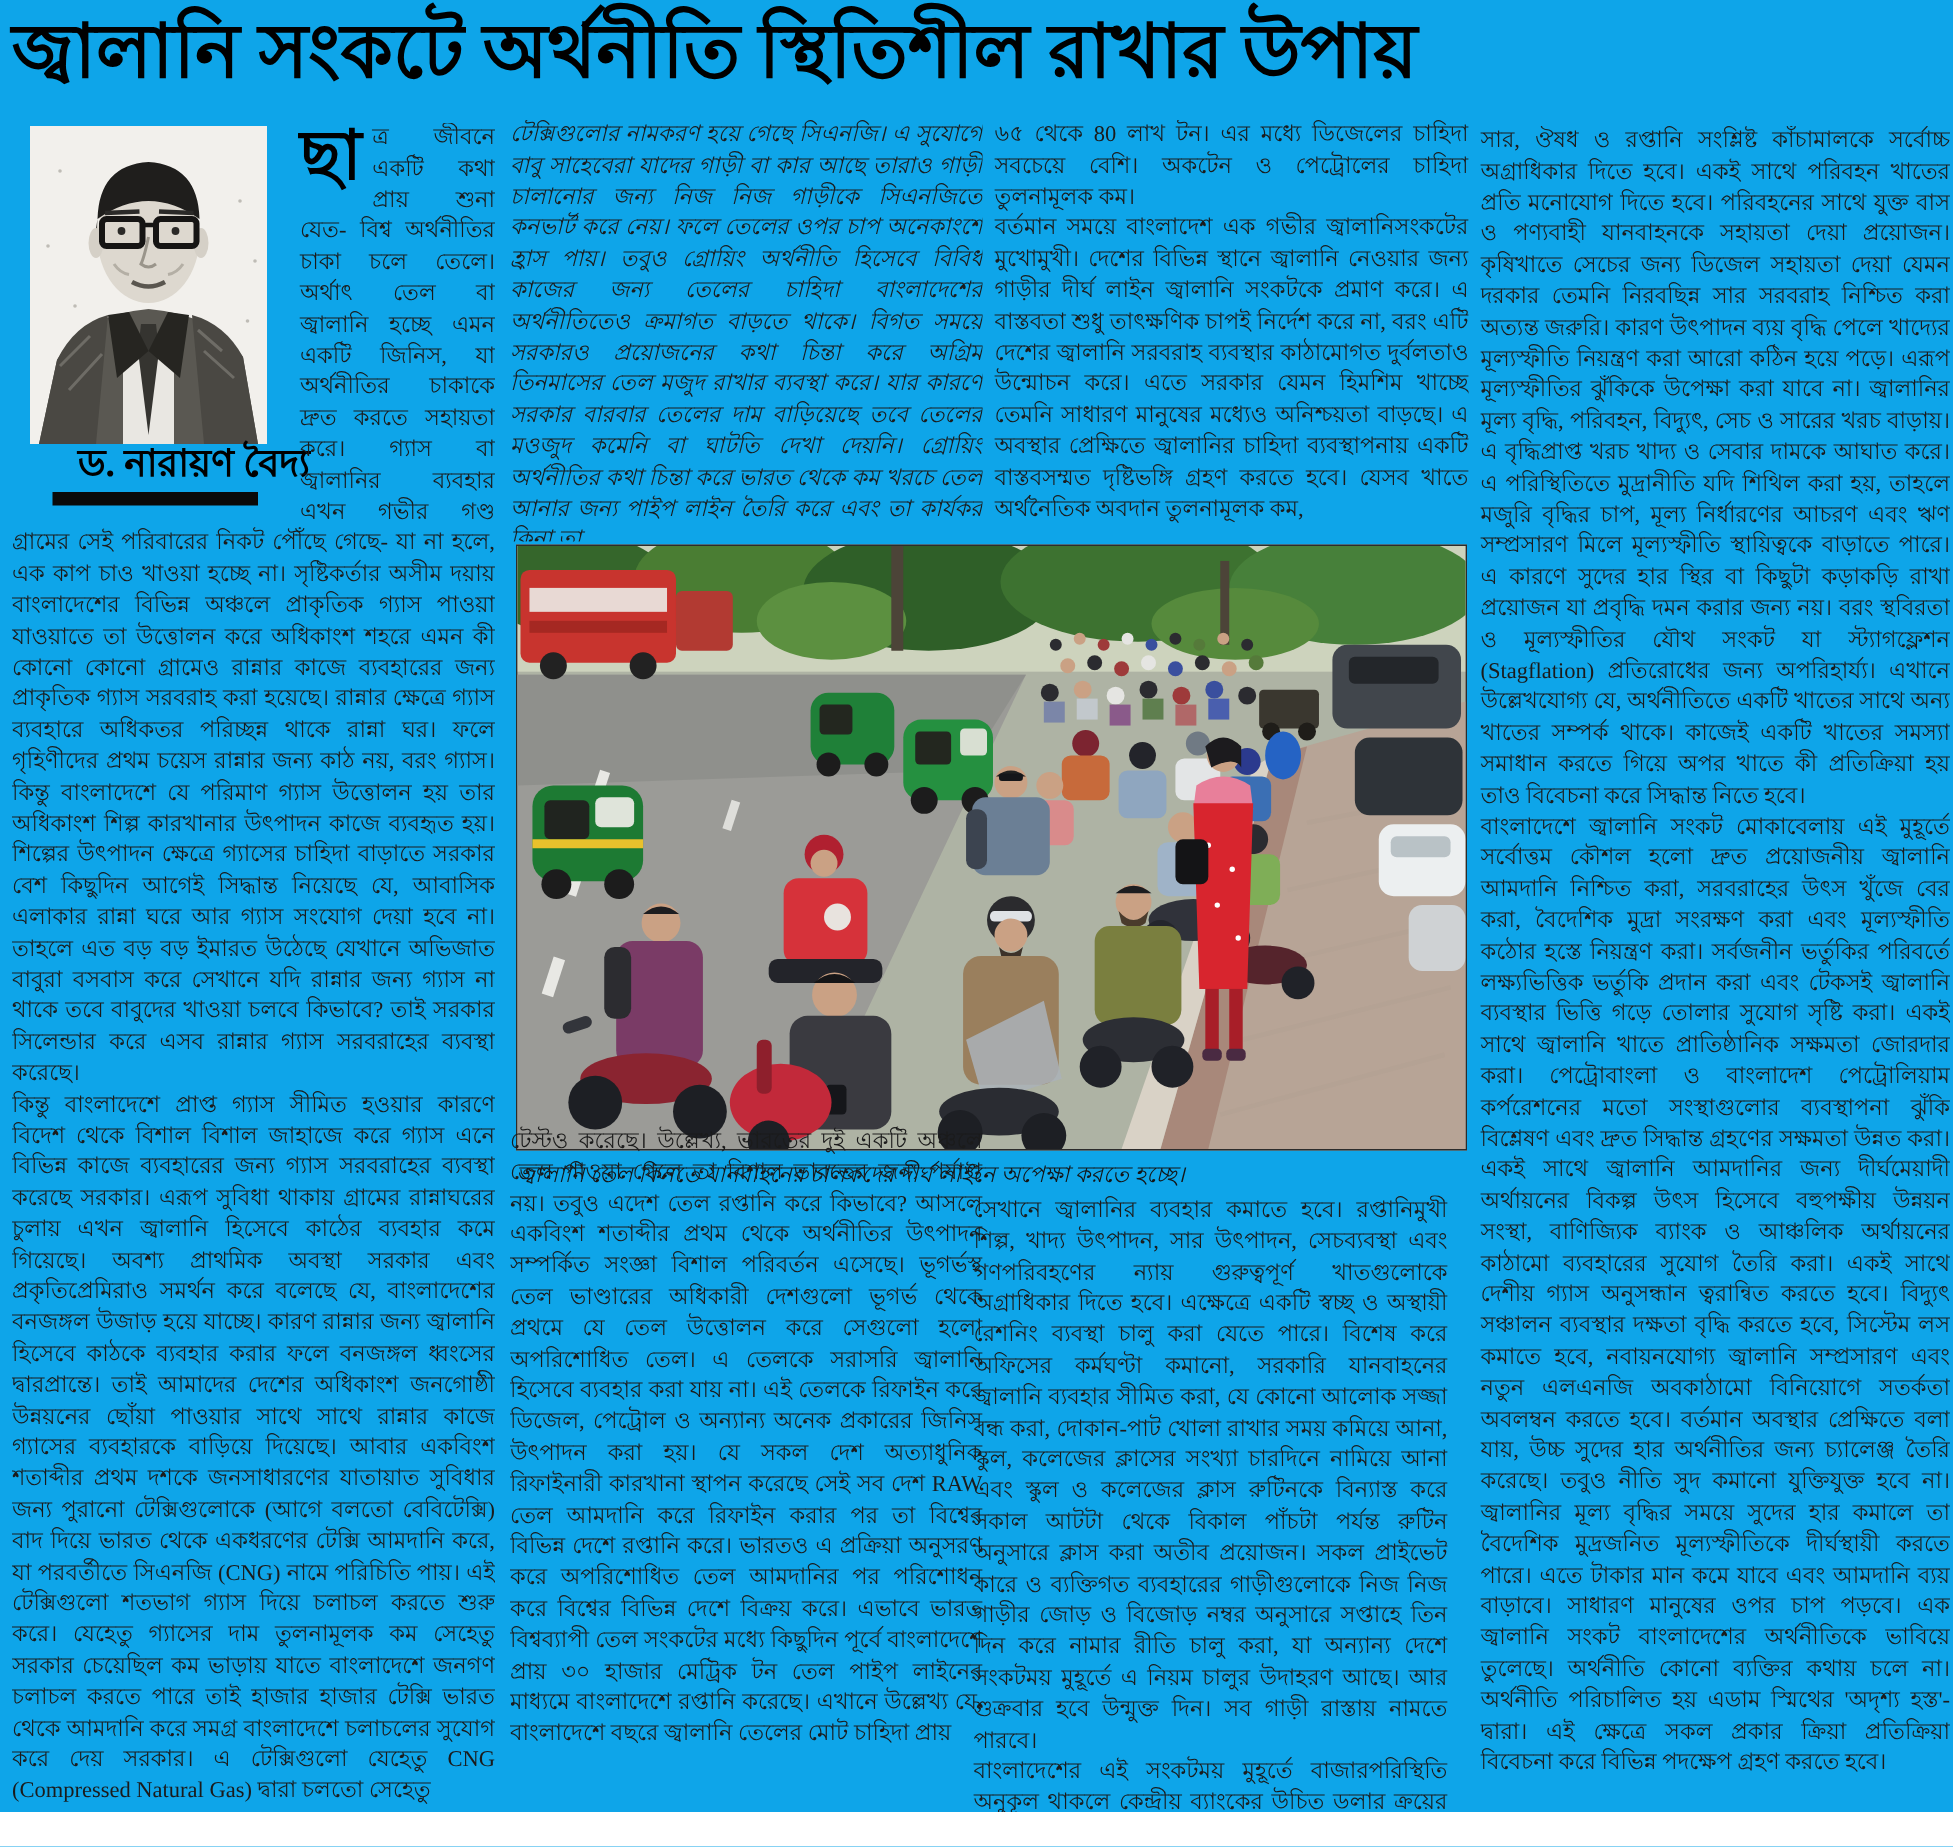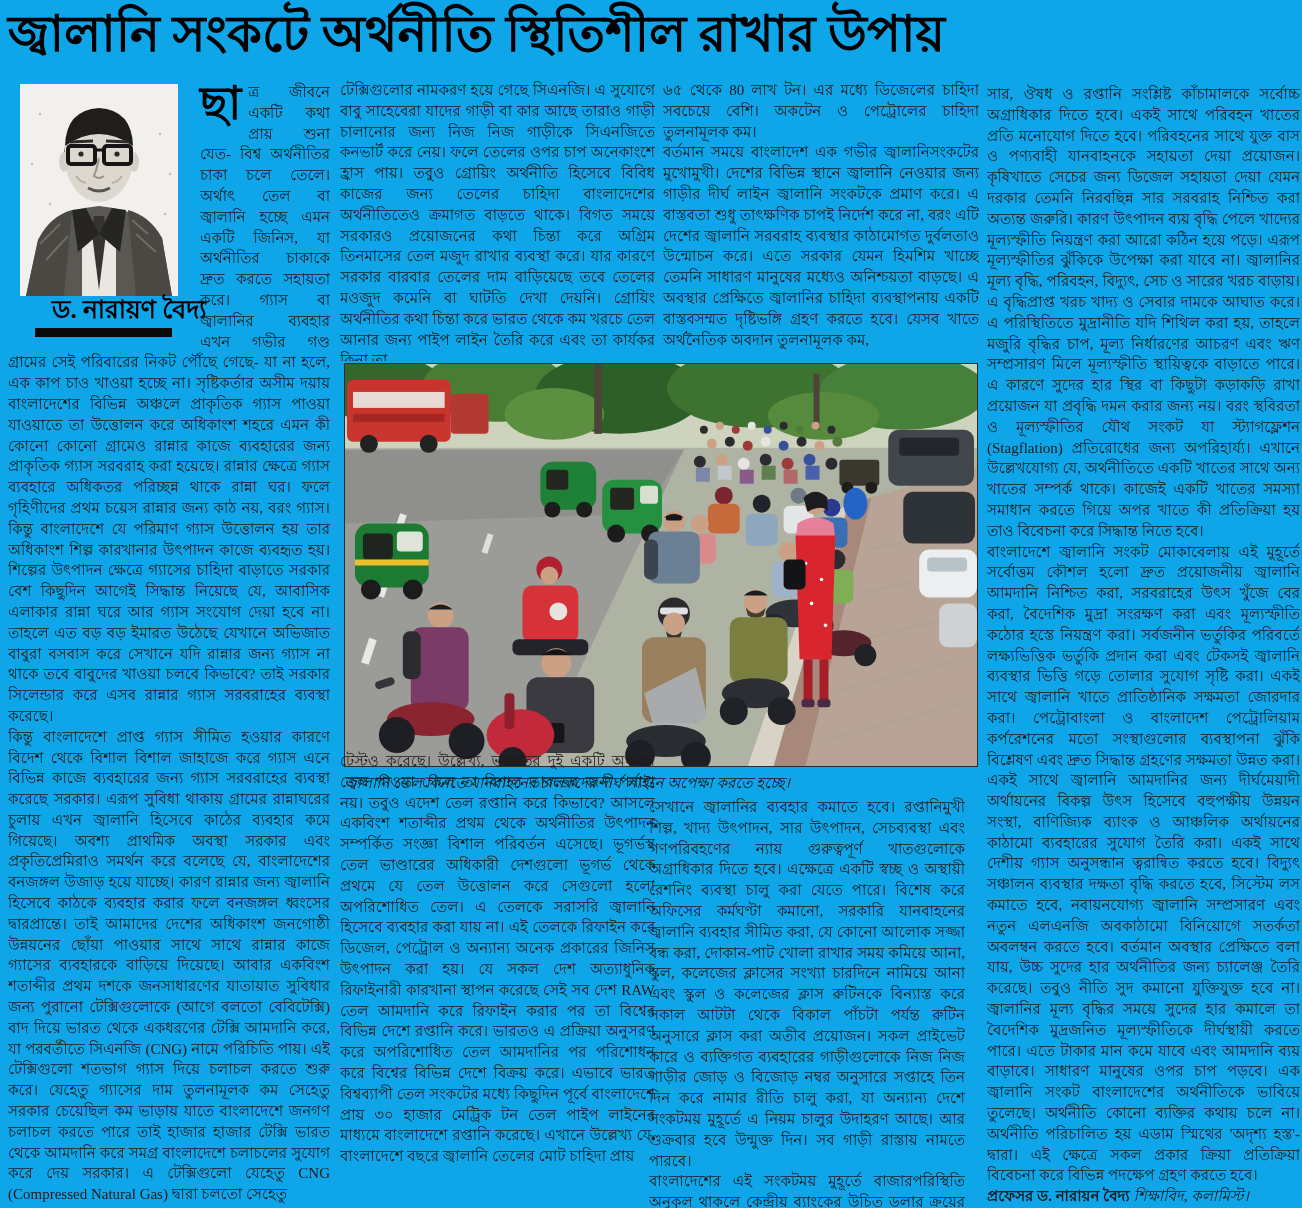--- a/index.html
+++ b/index.html
@@ -8,21 +8,21 @@
     font-family:"Liberation Serif","DejaVu Serif",serif;color:#1b1b1b;overflow:hidden;
   }
   .headline{
     position:absolute;left:8px;top:2px;width:1290px;margin:0;
     font-size:50px;font-weight:700;color:#000;letter-spacing:0;line-height:1.3;
     font-family:"Liberation Serif","DejaVu Serif",serif;white-space:nowrap;
   }
   .col{position:absolute;text-align:justify;font-size:15px;line-height:20.8px;overflow:hidden;}
   .col p{margin:0;}
   #col1{left:8px;top:82px;width:322px;height:1147px;}
-  #col2-top{left:340px;top:80px;width:315px;height:281px;}
+  #col2-top{left:340px;top:80px;width:315px;height:281px;font-style:italic;}
   #col3-top{left:663px;top:80px;width:316px;height:281px;}
   #col2-bottom{left:340px;top:751px;width:315px;height:432px;}
   #col3-bottom{left:649px;top:797px;width:316px;height:432px;}
   #col4{left:987px;top:84px;width:313px;height:1149px;}
   .author-float{float:left;width:182px;margin:2px 10px 4px 0;}
   .portrait-frame{margin-left:12px;width:158px;height:212px;overflow:hidden;background:#f4f2ee;}
   .author-name{margin-top:4px;font-size:25px;font-weight:700;white-space:nowrap;color:#000;margin-left:44px;}
   .author-rule{margin-top:7px;margin-left:27px;width:137px;height:9px;background:#0a0a0a;}
   .dropcap{float:left;font-size:46px;line-height:40px;font-weight:700;padding:2px 7px 0 0;color:#000;}
   #news-photo{position:absolute;left:344px;top:363px;width:634px;height:404px;border:1px solid #2c2c2c;box-sizing:border-box;background:#b9b3a8;}
@@ -304,17 +304,16 @@
   </div>
 
   <div id="col3-bottom" class="col">
     <p>সেখানে জ্বালানির ব্যবহার কমাতে হবে। রপ্তানিমুখী শিল্প, খাদ্য উৎপাদন, সার উৎপাদন, সেচব্যবস্থা এবং গণপরিবহণের ন্যায় গুরুত্বপূর্ণ খাতগুলোকে অগ্রাধিকার দিতে হবে। এক্ষেত্রে একটি স্বচ্ছ ও অস্থায়ী রেশনিং ব্যবস্থা চালু করা যেতে পারে। বিশেষ করে অফিসের কর্মঘণ্টা কমানো, সরকারি যানবাহনের জ্বালানি ব্যবহার সীমিত করা, যে কোনো আলোক সজ্জা বন্ধ করা, দোকান-পাট খোলা রাখার সময় কমিয়ে আনা, স্কুল, কলেজের ক্লাসের সংখ্যা চারদিনে নামিয়ে আনা এবং স্কুল ও কলেজের ক্লাস রুটিনকে বিন্যাস্ত করে সকাল আটটা থেকে বিকাল পাঁচটা পর্যন্ত রুটিন অনুসারে ক্লাস করা অতীব প্রয়োজন। সকল প্রাইভেট কারে ও ব্যক্তিগত ব্যবহারের গাড়ীগুলোকে নিজ নিজ গাড়ীর জোড় ও বিজোড় নম্বর অনুসারে সপ্তাহে তিন দিন করে নামার রীতি চালু করা, যা অন্যান্য দেশে সংকটময় মুহূর্তে এ নিয়ম চালুর উদাহরণ আছে। আর শুক্রবার হবে উন্মুক্ত দিন। সব গাড়ী রাস্তায় নামতে পারবে।</p>
     <p>বাংলাদেশের এই সংকটময় মুহূর্তে বাজারপরিস্থিতি অনুকূল থাকলে কেন্দ্রীয় ব্যাংকের উচিত ডলার ক্রয়ের মাধ্যমে রিজার্ভ বৃদ্ধি করা। জ্বালানি সংকটকালে বৈদেশিক মুদ্রা বরাদ্দের ক্ষেত্রে জ্বালানি,</p>
   </div>
 
   <div id="col4" class="col">
     <p>সার, ঔষধ ও রপ্তানি সংশ্লিষ্ট কাঁচামালকে সর্বোচ্চ অগ্রাধিকার দিতে হবে। একই সাথে পরিবহন খাতের প্রতি মনোযোগ দিতে হবে। পরিবহনের সাথে যুক্ত বাস ও পণ্যবাহী যানবাহনকে সহায়তা দেয়া প্রয়োজন। কৃষিখাতে সেচের জন্য ডিজেল সহায়তা দেয়া যেমন দরকার তেমনি নিরবছিন্ন সার সরবরাহ নিশ্চিত করা অত্যন্ত জরুরি। কারণ উৎপাদন ব্যয় বৃদ্ধি পেলে খাদ্যের মূল্যস্ফীতি নিয়ন্ত্রণ করা আরো কঠিন হয়ে পড়ে। এরূপ মূল্যস্ফীতির ঝুঁকিকে উপেক্ষা করা যাবে না। জ্বালানির মূল্য বৃদ্ধি, পরিবহন, বিদ্যুৎ, সেচ ও সারের খরচ বাড়ায়। এ বৃদ্ধিপ্রাপ্ত খরচ খাদ্য ও সেবার দামকে আঘাত করে। এ পরিস্থিতিতে মুদ্রানীতি যদি শিথিল করা হয়, তাহলে মজুরি বৃদ্ধির চাপ, মূল্য নির্ধারণের আচরণ এবং ঋণ সম্প্রসারণ মিলে মূল্যস্ফীতি স্থায়িত্বকে বাড়াতে পারে। এ কারণে সুদের হার স্থির বা কিছুটা কড়াকড়ি রাখা প্রয়োজন যা প্রবৃদ্ধি দমন করার জন্য নয়। বরং স্থবিরতা ও মূল্যস্ফীতির যৌথ সংকট যা স্ট্যাগফ্লেশন (Stagflation) প্রতিরোধের জন্য অপরিহার্য্য। এখানে উল্লেখযোগ্য যে, অর্থনীতিতে একটি খাতের সাথে অন্য খাতের সম্পর্ক থাকে। কাজেই একটি খাতের সমস্যা সমাধান করতে গিয়ে অপর খাতে কী প্রতিক্রিয়া হয় তাও বিবেচনা করে সিদ্ধান্ত নিতে হবে।</p>
     <p>বাংলাদেশে জ্বালানি সংকট মোকাবেলায় এই মুহূর্তে সর্বোত্তম কৌশল হলো দ্রুত প্রয়োজনীয় জ্বালানি আমদানি নিশ্চিত করা, সরবরাহের উৎস খুঁজে বের করা, বৈদেশিক মুদ্রা সংরক্ষণ করা এবং মূল্যস্ফীতি কঠোর হস্তে নিয়ন্ত্রণ করা। সর্বজনীন ভর্তুকির পরিবর্তে লক্ষ্যভিত্তিক ভর্তুকি প্রদান করা এবং টেকসই জ্বালানি ব্যবস্থার ভিত্তি গড়ে তোলার সুযোগ সৃষ্টি করা। একই সাথে জ্বালানি খাতে প্রাতিষ্ঠানিক সক্ষমতা জোরদার করা। পেট্রোবাংলা ও বাংলাদেশ পেট্রোলিয়াম কর্পরেশনের মতো সংস্থাগুলোর ব্যবস্থাপনা ঝুঁকি বিশ্লেষণ এবং দ্রুত সিদ্ধান্ত গ্রহণের সক্ষমতা উন্নত করা। একই সাথে জ্বালানি আমদানির জন্য দীর্ঘমেয়াদী অর্থায়নের বিকল্প উৎস হিসেবে বহুপক্ষীয় উন্নয়ন সংস্থা, বাণিজ্যিক ব্যাংক ও আঞ্চলিক অর্থায়নের কাঠামো ব্যবহারের সুযোগ তৈরি করা। একই সাথে দেশীয় গ্যাস অনুসন্ধান ত্বরান্বিত করতে হবে। বিদ্যুৎ সঞ্চালন ব্যবস্থার দক্ষতা বৃদ্ধি করতে হবে, সিস্টেম লস কমাতে হবে, নবায়নযোগ্য জ্বালানি সম্প্রসারণ এবং নতুন এলএনজি অবকাঠামো বিনিয়োগে সতর্কতা অবলম্বন করতে হবে। বর্তমান অবস্থার প্রেক্ষিতে বলা যায়, উচ্চ সুদের হার অর্থনীতির জন্য চ্যালেঞ্জ তৈরি করেছে। তবুও নীতি সুদ কমানো যুক্তিযুক্ত হবে না। জ্বালানির মূল্য বৃদ্ধির সময়ে সুদের হার কমালে তা বৈদেশিক মুদ্রজনিত মূল্যস্ফীতিকে দীর্ঘস্থায়ী করতে পারে। এতে টাকার মান কমে যাবে এবং আমদানি ব্যয় বাড়াবে। সাধারণ মানুষের ওপর চাপ পড়বে। এক জ্বালানি সংকট বাংলাদেশের অর্থনীতিকে ভাবিয়ে তুলেছে। অর্থনীতি কোনো ব্যক্তির কথায় চলে না। অর্থনীতি পরিচালিত হয় এডাম স্মিথের 'অদৃশ্য হস্ত'- দ্বারা। এই ক্ষেত্রে সকল প্রকার ক্রিয়া প্রতিক্রিয়া বিবেচনা করে বিভিন্ন পদক্ষেপ গ্রহণ করতে হবে।</p>
-    <p class="footer-line"><span class="footer-name">প্রফেসর ড. নারায়ন বৈদ্য</span> <span class="footer-role">শিক্ষাবিদ, কলামিস্ট।</span></p>
   </div>
 
   <div class="bottom-rule"></div>
 </div>
 
 </body></html>

